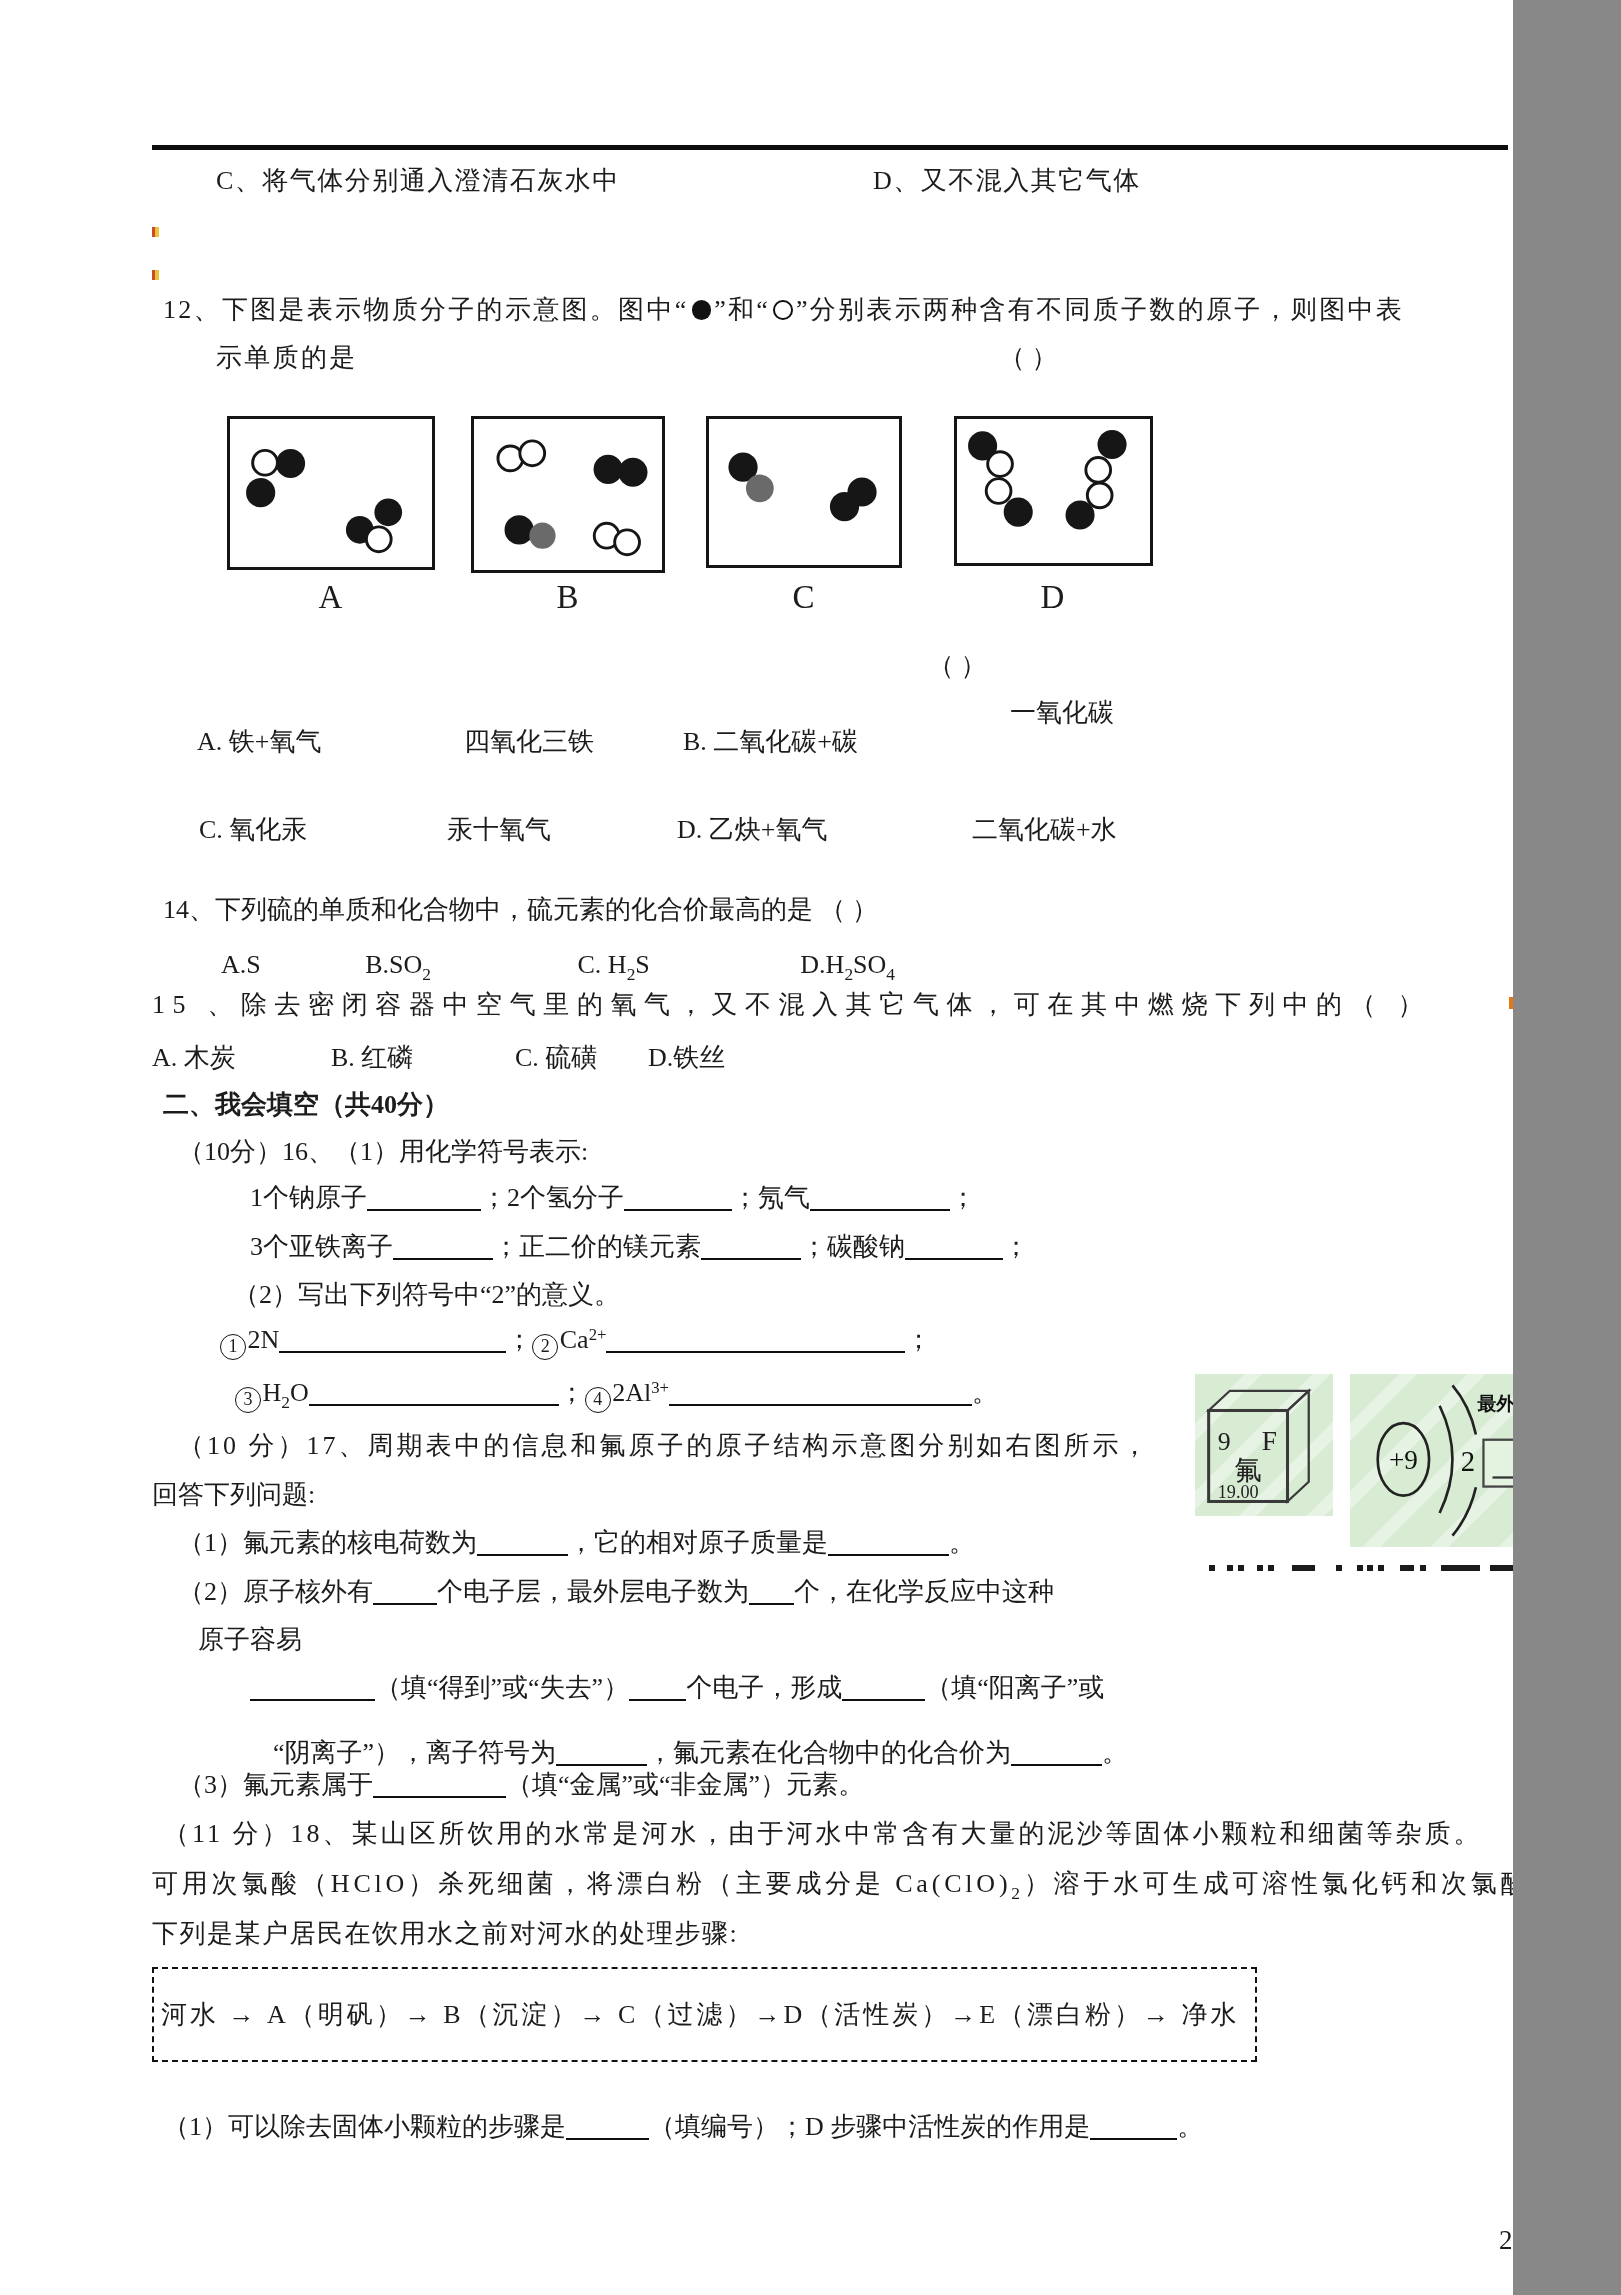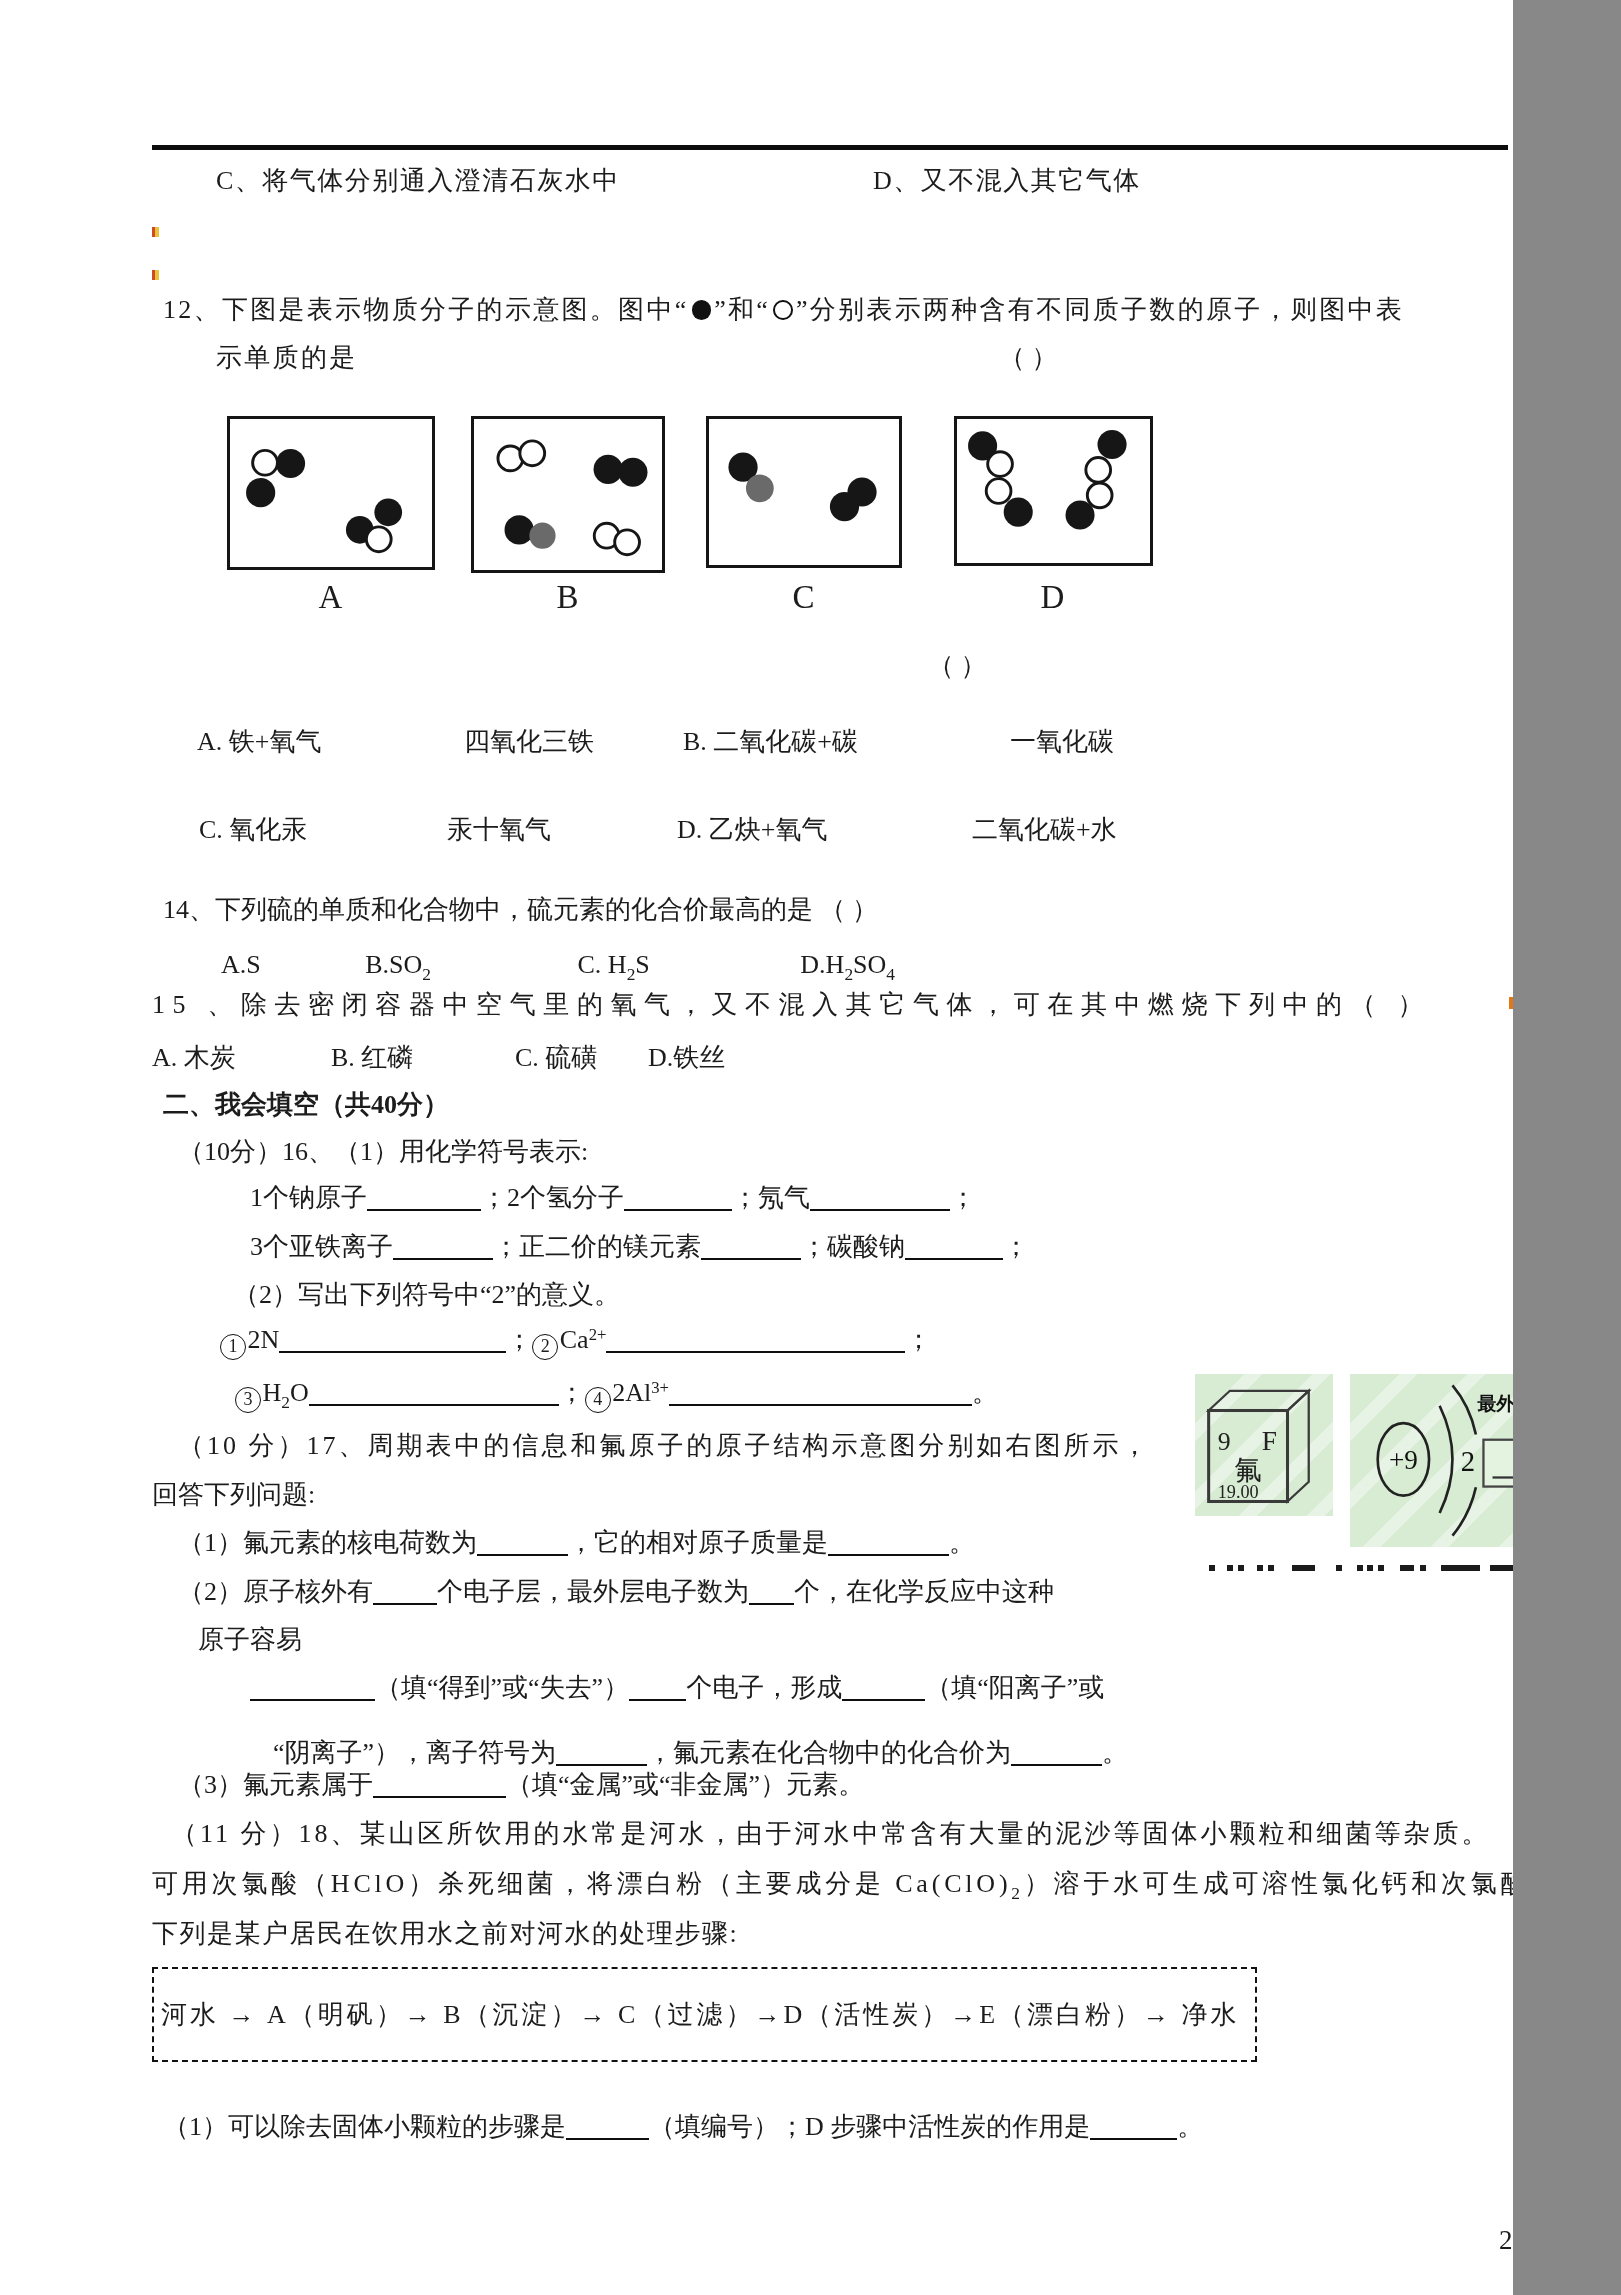--- a/index.html
+++ b/index.html
@@ -97,21 +97,21 @@
     </div>
   <span class="abs mlabel" style="left:308px;top:577px;">A</span>
   <span class="abs mlabel" style="left:545px;top:577px;">B</span>
   <span class="abs mlabel" style="left:781px;top:577px;">C</span>
   <span class="abs mlabel" style="left:1030px;top:577px;">D</span>
 
   <span class="abs" style="left:928px;top:650px;">（      ）</span>
   <span class="abs" style="left:197px;top:726px;">A. 铁+氧气</span>
   <span class="abs" style="left:464px;top:726px;">四氧化三铁</span>
   <span class="abs" style="left:683px;top:726px;">B. 二氧化碳+碳</span>
-  <span class="abs" style="left:1010px;top:726px;text-align:center;">一氧化碳</span>
+  <span class="abs" style="left:1010px;top:697px;text-align:center;">一氧化碳</span>
   <span class="abs" style="left:199px;top:814px;">C. 氧化汞</span>
   <span class="abs" style="left:447px;top:814px;">汞十氧气</span>
   <span class="abs" style="left:677px;top:814px;">D. 乙炔+氧气</span>
   <span class="abs" style="left:972px;top:814px;">二氧化碳+水</span>
 
   <span class="abs" style="left:163px;top:894px;">14、下列硫的单质和化合物中，硫元素的化合价最高的是 （    ）</span>
   <div class="abs" style="left:221px;top:949px;">
     <span>A.S</span>
     <span style="margin-left:98px;"><span>B.SO</span><sub>2</sub></span>
     <span style="margin-left:140px;"><span>C. H</span><sub>2</sub><span>S</span></span>
@@ -185,21 +185,21 @@
       <line x1="188" y1="137" x2="226" y2="137" stroke="#333" stroke-width="3"></line>
       <line x1="236" y1="88" x2="288" y2="52" stroke="#333" stroke-width="2.5"></line>
       <text x="318" y="48" font-size="25" font-weight="bold" fill="#111" text-anchor="end">最外层电子数</text>
     </svg>
   </div>
 
   <div class="abs dotsrow" style="left:1209px;top:1550px;">
     <i style="width:6px;margin-right:12px;"></i><i style="width:6px;margin-right:4.5px;"></i><i style="width:6px;margin-right:13.6px;"></i><i style="width:6px;margin-right:4.5px;"></i><i style="width:6px;margin-right:18px;"></i><i style="width:23px;margin-right:21px;"></i><i style="width:6px;margin-right:15px;"></i><i style="width:6px;margin-right:4.5px;"></i><i style="width:6px;margin-right:4.5px;"></i><i style="width:6px;margin-right:16.7px;"></i><i style="width:13.6px;margin-right:6px;"></i><i style="width:6px;margin-right:15px;"></i><i style="width:39px;margin-right:10.6px;"></i><i style="width:39px;margin-right:19.7px;"></i><i style="width:6px;margin-right:29px;"></i><i style="width:39px;"></i>
   </div>
 
-  <span class="abs ls4" style="left:163px;top:1818px;margin-left:8px;">（11 分）18、某山区所饮用的水常是河水，由于河水中常含有大量的泥沙等固体小颗粒和细菌等杂质。</span>
+  <span class="abs ls4" style="left:163px;top:1818px;">（11 分）18、某山区所饮用的水常是河水，由于河水中常含有大量的泥沙等固体小颗粒和细菌等杂质。</span>
   <div class="abs ls5" style="left:152px;top:1868px;">
     <span>可用次氯酸（HClO）杀死细菌，将漂白粉（主要成分是 Ca(ClO)</span><sub>2</sub><span>）溶于水可生成可溶性氯化钙和次氯酸。</span>
   </div>
   <span class="abs ls2" style="left:152px;top:1918px;">下列是某户居民在饮用水之前对河水的处理步骤:</span>
 
   <div class="flowbox" style="left:152px;top:1967px;width:1105px;height:95px;"></div>
   <span class="abs ls4" style="left:161px;top:1999px;">河水 → A（明矾）→ B（沉淀）→ C（过滤）→D（活性炭）→E（漂白粉）→ 净水</span>
 
   <div class="abs" style="left:163px;top:2111px;">
     <span>（1）可以除去固体小颗粒的步骤是</span><span class="bl" style="width:83px;"></span><span>（填编号）；D 步骤中活性炭的作用是</span><span class="bl" style="width:87px;"></span><span>。</span>

